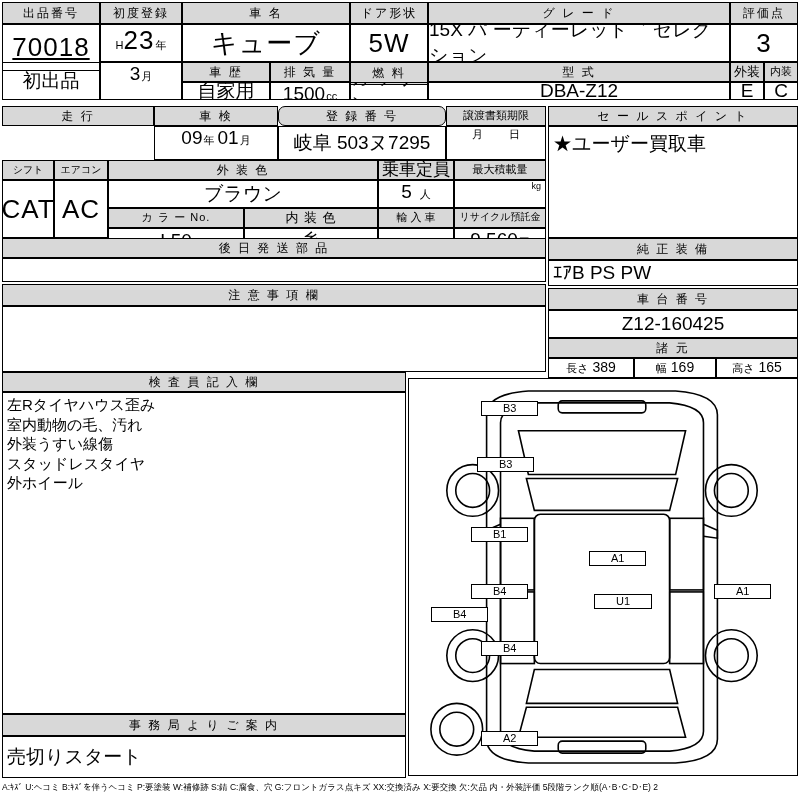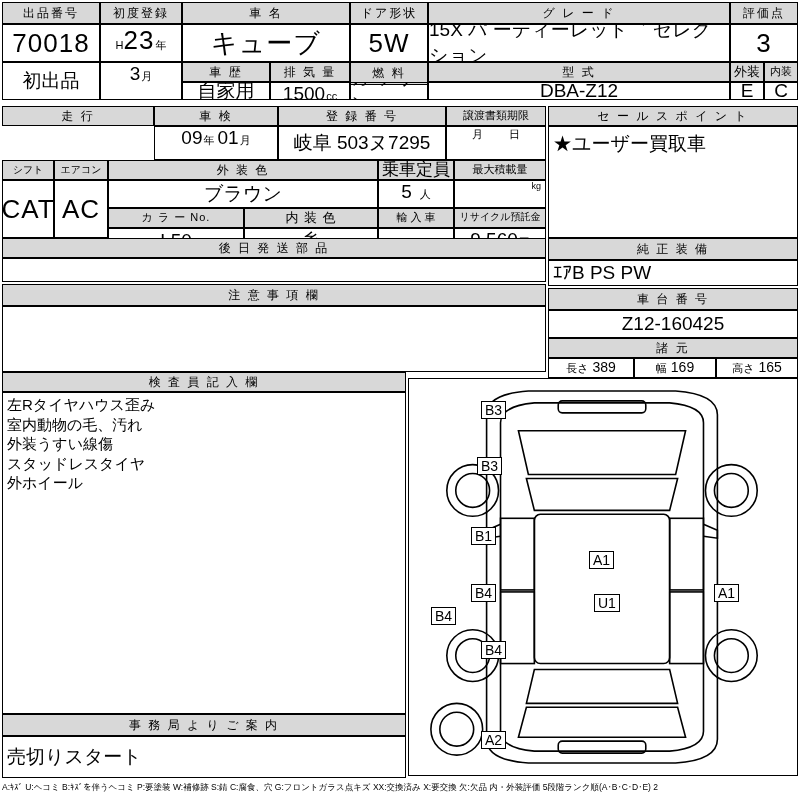--- a/index.html
+++ b/index.html
@@ -88,34 +88,34 @@
     left: 408px;
     top: 378px;
     width: 390px;
     height: 398px;
     border: 1px solid #000;
     box-sizing: border-box;
     background: #fff;
   }
   .dlabel {
     position: absolute;
-    font-size: 14px;
+    font-size: 11px;
     background: #fff;
     border: 1px solid #000;
-    padding: 1px 3px;
+    padding: 1px 21px;
     line-height: 1;
   }
 </style>
 </head>
 <body>
 
 <div id="sheet">
 
   <div class="bx hdr" style="left:2px;top:2px;width:98px;height:22px;">出品番号</div>
-  <div class="bx cell big" style="left:2px;top:24px;width:98px;height:38px;">70018</div>
+  <div class="bx cell big" style="left:2px;top:24px;width:98px;height:47px;text-decoration:underline;">70018</div>
   <div class="bx cell med" style="left:2px;top:62px;width:98px;height:38px;">初出品</div>
 
   <div class="bx hdr" style="left:100px;top:2px;width:82px;height:22px;">初度登録</div>
   <div class="bx" style="left:100px;top:24px;width:82px;height:38px;">
     <div class="stack" style="height:100%;">
       <span class="sub">H</span>
       <span class="big">23</span>
       <span class="unit">年</span>
     </div>
   </div>
@@ -165,21 +165,21 @@
   <div class="bx hdr" style="left:154px;top:106px;width:124px;height:20px;">車 検</div>
   <div class="bx" style="left:154px;top:126px;width:124px;height:34px;">
     <div class="stack" style="height:100%;">
       <span class="med">09</span>
       <span class="unit">年</span>
       <span class="med" style="margin-left:3px;">01</span>
       <span class="unit">月</span>
     </div>
   </div>
 
-  <div class="bx hdr" style="left:278px;top:106px;width:168px;height:20px;">登 録 番 号</div>
+  <div class="bx hdr" style="left:278px;top:106px;width:168px;height:20px;border-radius:7px;">登 録 番 号</div>
   <div class="bx cell med" style="left:278px;top:126px;width:168px;height:34px;">岐阜 503ヌ7295</div>
 
   <div class="bx hdr" style="left:446px;top:106px;width:100px;height:20px;font-size:11px;letter-spacing:0;">譲渡書類期限</div>
   <div class="bx" style="left:446px;top:126px;width:100px;height:34px;">
     <div class="stack" style="height:100%;">
       <span class="sub">月</span>
       <span class="sub" style="margin-left:26px;">日</span>
     </div>
   </div>
 

